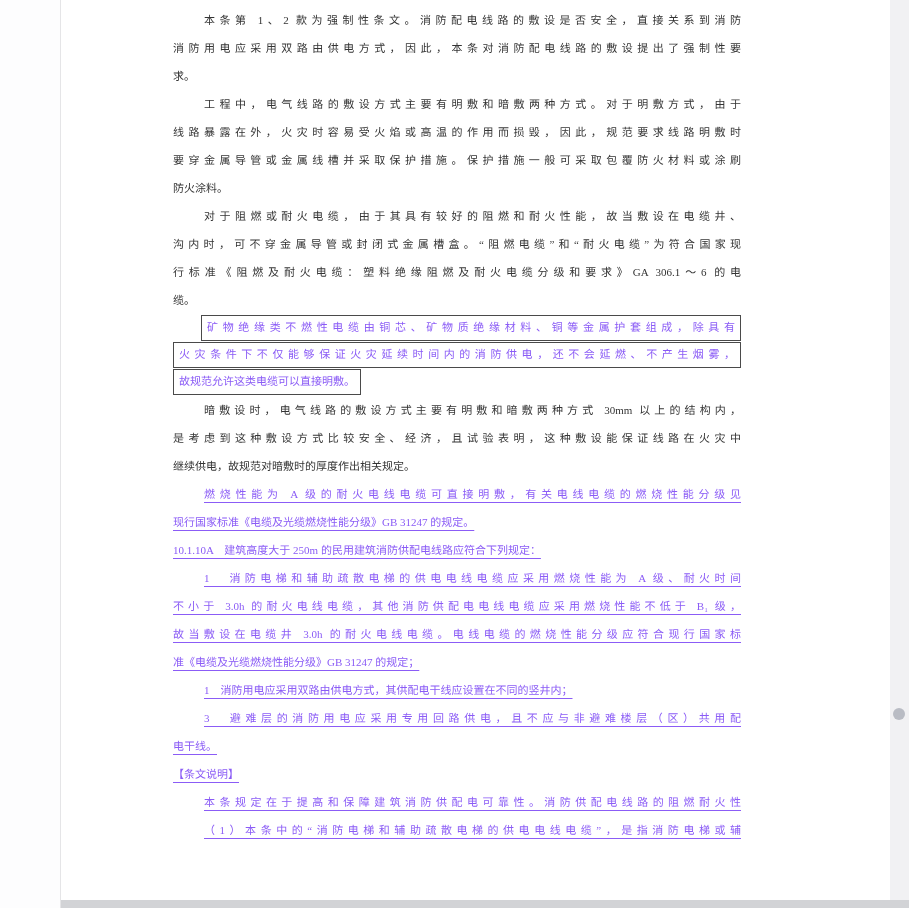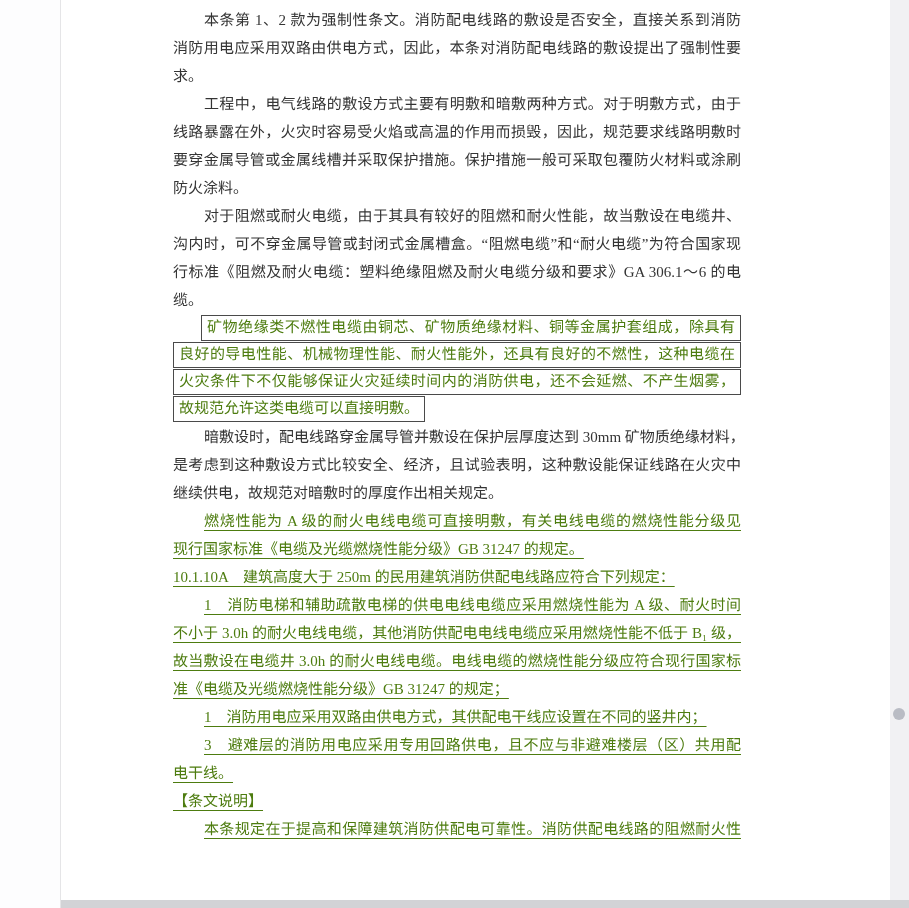--- a/index.html
+++ b/index.html
@@ -30,26 +30,26 @@
   
   .page-gap{
     position:absolute;left:61px;right:0;bottom:0;height:8px;
     background:#d2d3d6;z-index:5;
   }
   
   .content{
     position:absolute;left:112px;top:6px;width:568px;
   }
   .line{
-    height:28px;line-height:28px;font-size:15px;color:#343434;
+    height:28px;line-height:28px;font-size:11px;color:#343434;
     white-space:nowrap;
   }
   .indent{padding-left:31px;}
   .just{text-align:justify;text-align-last:justify;}
-  .red{color:#4d7c0f;}
+  .red{color:#8b5cf6;}
   .bold{font-weight:normal;}
   .ul{
     text-decoration:underline;
     text-underline-offset:4px;
     text-decoration-thickness:1px;
   }
   
   .box{
     border:1.5px solid #4a4a4a;
     height:26px;line-height:23px;
@@ -71,38 +71,38 @@
       <div class="line"><span>求。</span></div>
       <div class="line indent just"><span>工程中，电气线路的敷设方式主要有明敷和暗敷两种方式。对于明敷方式，由于</span></div>
       <div class="line just"><span>线路暴露在外，火灾时容易受火焰或高温的作用而损毁，因此，规范要求线路明敷时</span></div>
       <div class="line just"><span>要穿金属导管或金属线槽并采取保护措施。保护措施一般可采取包覆防火材料或涂刷</span></div>
       <div class="line"><span>防火涂料。</span></div>
       <div class="line indent just"><span>对于阻燃或耐火电缆，由于其具有较好的阻燃和耐火性能，故当敷设在电缆井、</span></div>
       <div class="line just"><span>沟内时，可不穿金属导管或封闭式金属槽盒。“阻燃电缆”和“耐火电缆”为符合国家现</span></div>
       <div class="line just"><span>行标准《阻燃及耐火电缆：塑料绝缘阻燃及耐火电缆分级和要求》GA 306.1～6 的电</span></div>
       <div class="line"><span>缆。</span></div>
       <div class="line just red box box-indent"><span>矿物绝缘类不燃性电缆由铜芯、矿物质绝缘材料、铜等金属护套组成，除具有</span></div>
-      <div class="line just red box box-full"><span>良好的导电性能、机械物理性能、耐火性能外，还具有良好的不燃性，这种电缆在</span></div>
       <div class="line just red box box-full"><span>火灾条件下不仅能够保证火灾延续时间内的消防供电，还不会延燃、不产生烟雾，</span></div>
       <div class="line red box box-fit"><span>故规范允许这类电缆可以直接明敷。</span></div>
-      <div class="line indent just"><span>暗敷设时，配电线路穿金属导管并敷设在保护层厚度达到 30mm 矿物质绝缘材料，</span></div>
+      <div class="line indent just"><span>暗敷设时，电气线路的敷设方式主要有明敷和暗敷两种方式 30mm 以上的结构内，</span></div>
       <div class="line just"><span>是考虑到这种敷设方式比较安全、经济，且试验表明，这种敷设能保证线路在火灾中</span></div>
       <div class="line"><span>继续供电，故规范对暗敷时的厚度作出相关规定。</span></div>
       <div class="line indent just red ul"><span>燃烧性能为 A 级的耐火电线电缆可直接明敷，有关电线电缆的燃烧性能分级见</span></div>
       <div class="line red ul"><span>现行国家标准《电缆及光缆燃烧性能分级》GB 31247 的规定。</span></div>
       <div class="line red bold ul"><span>10.1.10A　建筑高度大于 250m 的民用建筑消防供配电线路应符合下列规定：</span></div>
       <div class="line indent just red ul"><span>1　消防电梯和辅助疏散电梯的供电电线电缆应采用燃烧性能为 A 级、耐火时间</span></div>
       <div class="line just red ul"><span>不小于 3.0h 的耐火电线电缆，其他消防供配电电线电缆应采用燃烧性能不低于 B₁ 级，</span></div>
       <div class="line just red ul"><span>故当敷设在电缆井 3.0h 的耐火电线电缆。电线电缆的燃烧性能分级应符合现行国家标</span></div>
       <div class="line red ul"><span>准《电缆及光缆燃烧性能分级》GB 31247 的规定；</span></div>
       <div class="line indent red ul"><span>1　消防用电应采用双路由供电方式，其供配电干线应设置在不同的竖井内；</span></div>
       <div class="line indent just red ul"><span>3　避难层的消防用电应采用专用回路供电，且不应与非避难楼层（区）共用配</span></div>
       <div class="line red ul"><span>电干线。</span></div>
       <div class="line red bold ul"><span>【条文说明】</span></div>
       <div class="line indent just red ul"><span>本条规定在于提高和保障建筑消防供配电可靠性。消防供配电线路的阻燃耐火性</span></div>
+      <div class="line indent just red ul"><span>（1）本条中的“消防电梯和辅助疏散电梯的供电电线电缆”，是指消防电梯或辅</span></div>
     </div>
 </div>
 
 <div class="scroll-track">
   <div class="scroll-thumb"></div>
 </div>
 
 <div class="page-gap"></div>
 
 </body></html>

